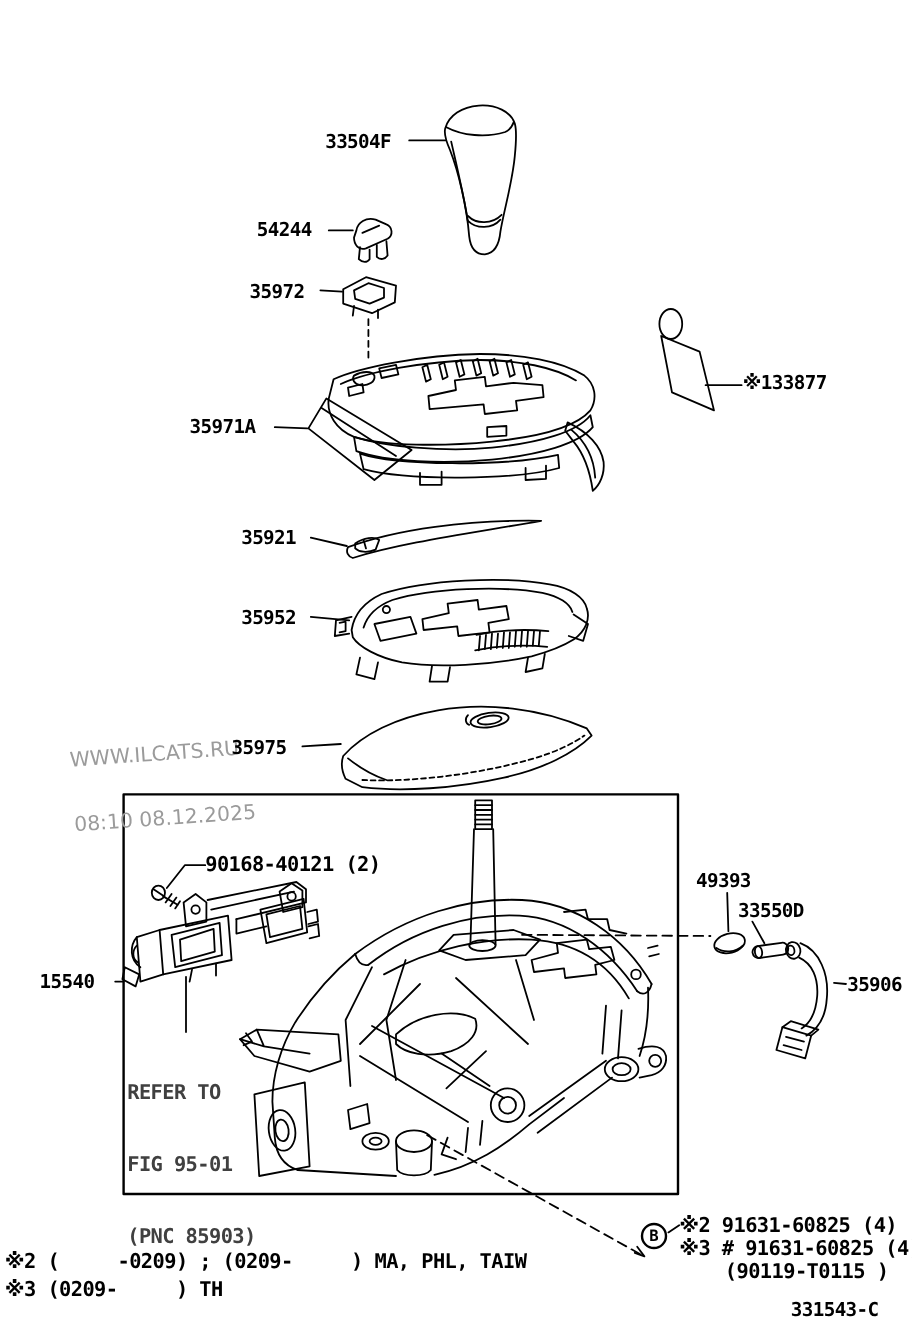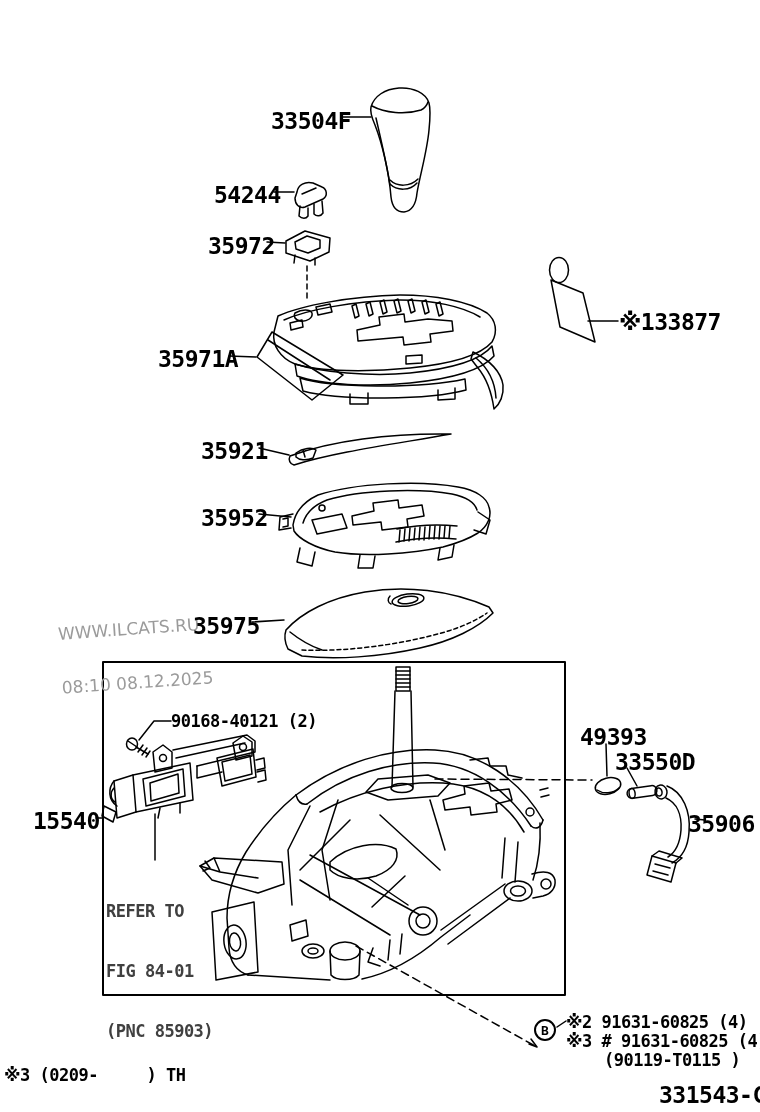--- a/index.html
+++ b/index.html
@@ -1,19 +1,19 @@
 <!DOCTYPE html>
 <html><head>
 <meta charset="utf-8">
 <style>
   html,body{margin:0;padding:0;background:#fff;}
   .canvas{position:relative;width:760px;height:1112px;background:#fff;overflow:hidden;
           font-family:"DejaVu Sans Mono","DejaVu Sans",monospace;}
   .art{position:absolute;left:0;top:0;}
-  .lbl{position:absolute;font-weight:700;font-size:23px;line-height:1;color:#000;
+  .lbl{position:absolute;font-weight:700;font-size:16px;line-height:1;color:#000;
        letter-spacing:-0.5px;white-space:pre;}
   .lbl.small{font-size:17px;}
   .refer{position:absolute;font-weight:700;font-size:17px;line-height:20px;color:#404040;
          letter-spacing:-0.5px;white-space:pre;}
   .watermark{position:absolute;left:55px;top:589px;color:#9b9b9b;
              font-family:"DejaVu Sans","Liberation Sans",sans-serif;
              font-size:17px;line-height:18px;transform:rotate(-4deg);
              transform-origin:left top;white-space:pre;}
   .bcircle{position:absolute;left:534px;top:1019px;width:22px;height:22px;border:2px solid #000;
            border-radius:50%;box-sizing:border-box;display:flex;align-items:center;
@@ -244,31 +244,32 @@
   <div class="lbl" style="left:208px;top:235px">35972</div>
   <div class="lbl" style="left:619px;top:311px">※133877</div>
   <div class="lbl" style="left:158px;top:348px">35971A</div>
   <div class="lbl" style="left:201px;top:440px">35921</div>
   <div class="lbl" style="left:201px;top:507px">35952</div>
   <div class="lbl" style="left:193px;top:615px">35975</div>
   <div class="lbl small" style="left:171px;top:713px">90168-40121 (2)</div>
   <div class="lbl" style="left:33px;top:810px">15540</div>
   <div class="refer" style="left:106px;top:861px">
     <div>REFER TO</div>
-    <div>FIG 84-01</div>
+    <div>FIG 95-01</div>
     <div>(PNC 85903)</div>
   </div>
   <div class="lbl" style="left:580px;top:726px">49393</div>
   <div class="lbl" style="left:615px;top:751px">33550D</div>
-  <div class="lbl" style="left:688px;top:813px">35906</div>
+  <div class="lbl" style="left:706px;top:813px">35906</div>
 
   <div class="bcircle">
     <span>B</span>
   </div>
   <div class="lbl small" style="left:566px;top:1014px">※2 91631-60825 (4)</div>
   <div class="lbl small" style="left:566px;top:1033px">※3 # 91631-60825 (4)</div>
   <div class="lbl small" style="left:604px;top:1052px">(90119-T0115 )</div>
 
+  <div class="lbl small" style="left:4px;top:1044px">※2 (     -0209) ; (0209-     ) MA, PHL, TAIW</div>
   <div class="lbl small" style="left:4px;top:1067px">※3 (0209-     ) TH</div>
 
   <div class="lbl" style="left:659px;top:1084px">331543-C</div>
 
 </div>
 
 </body></html>

